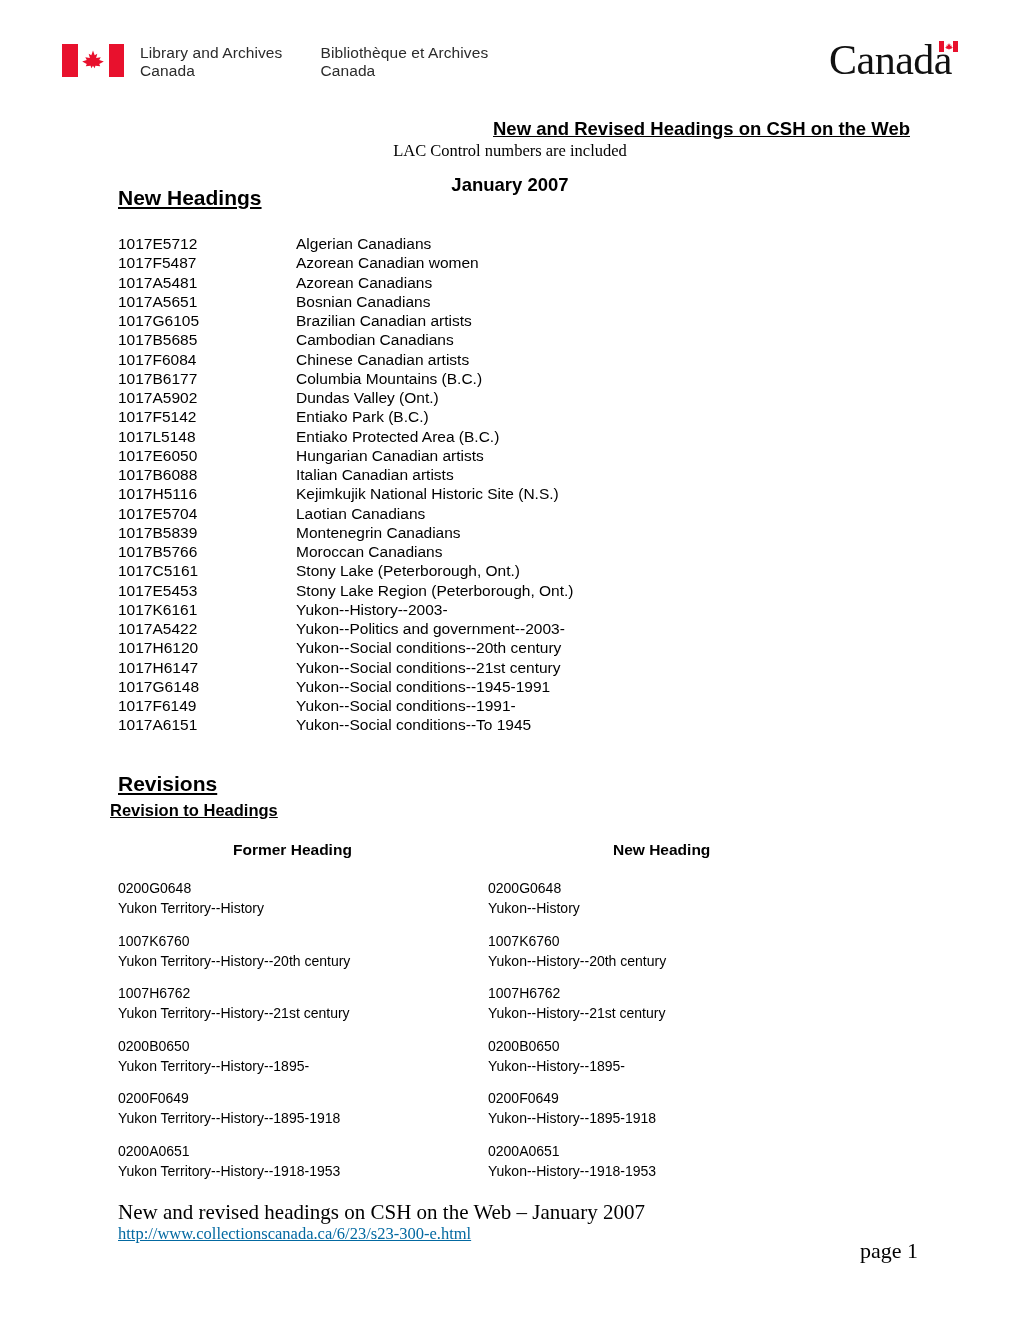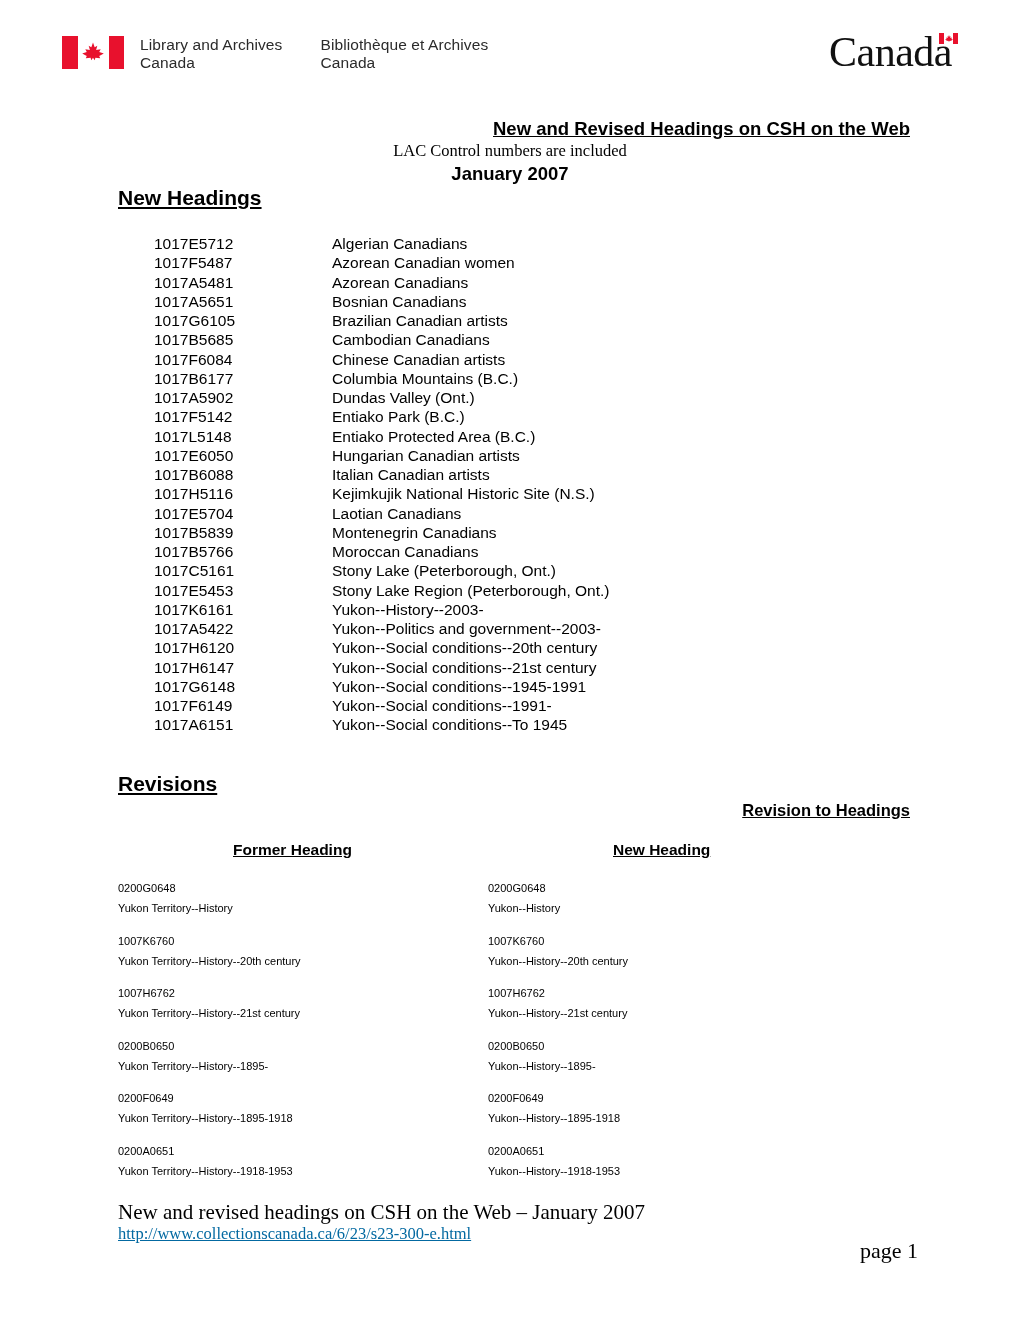--- a/index.html
+++ b/index.html
@@ -12,21 +12,21 @@
     height: 1320px;
     position: relative;
     font-family: "Liberation Sans", sans-serif;
     color: #000000;
     overflow: hidden;
   }
 
   
   .header {
     position: absolute;
-    top: 8px; left: 0;
+    top: 16px; left: 0;
     width: 1020px;
     height: 100px;
   }
   .lac-logo {
     position: absolute;
     left: 62px;
     top: 28px;
     display: flex;
     align-items: flex-start;
   }
@@ -119,56 +119,55 @@
     font-family: "Liberation Serif", serif;
     font-size: 16.5px;
     line-height: 20px;
     margin-top: 1px;
   }
   .doc-date {
     font-family: "Liberation Sans", sans-serif;
     font-size: 18.5px;
     font-weight: bold;
     line-height: 23px;
-    margin-top: 1px;
+    margin-top: 12px;
   }
 
   
   .section-heading {
     position: absolute;
     left: 118px;
     font-family: "Liberation Sans", sans-serif;
     font-size: 21px;
     font-weight: bold;
     text-decoration: underline;
     line-height: 24px;
   }
   #sec-new-headings { top: 186px; }
   #sec-revisions   { top: 772px; }
 
   .sub-heading-centered {
     position: absolute;
     left: 110px;
     width: 800px;
-    text-align: right;
+    text-align: left;
     font-family: "Liberation Sans", sans-serif;
     font-size: 16.5px;
     font-weight: bold;
     text-decoration: underline;
     line-height: 20px;
   }
   #sub-revision-to-headings { top: 800px; }
 
   
   .headings-list {
     position: absolute;
     left: 118px;
     top: 234px;
     width: 760px;
-    margin-left: 36px;
   }
   .heading-row {
     display: flex;
     height: 19.25px;
     line-height: 19.25px;
     font-size: 15.5px;
     font-family: "Liberation Sans", sans-serif;
     white-space: nowrap;
   }
   .heading-row .ctrl {
@@ -183,42 +182,41 @@
     top: 840px;
     left: 118px;
     width: 800px;
     height: 20px;
   }
   .rev-col-headers .col-head {
     position: absolute;
     font-family: "Liberation Sans", sans-serif;
     font-size: 15.5px;
     font-weight: bold;
-    text-decoration: underline;
     line-height: 20px;
     white-space: nowrap;
   }
   .rev-col-headers .col-head.former { left: 115px; }
   .rev-col-headers .col-head.newh   { left: 495px; }
 
   .rev-list {
     position: absolute;
     left: 118px;
     top: 878px;
     width: 800px;
   }
   .rev-pair {
     display: flex;
     margin-bottom: 12.5px;
   }
   .rev-cell {
     width: 370px;
     flex: none;
     font-family: "Liberation Sans", sans-serif;
-    font-size: 11px;
+    font-size: 14px;
     line-height: 20px;
     white-space: nowrap;
   }
 
   
   .footer {
     position: absolute;
     left: 118px;
     top: 1202px;
     width: 800px;

